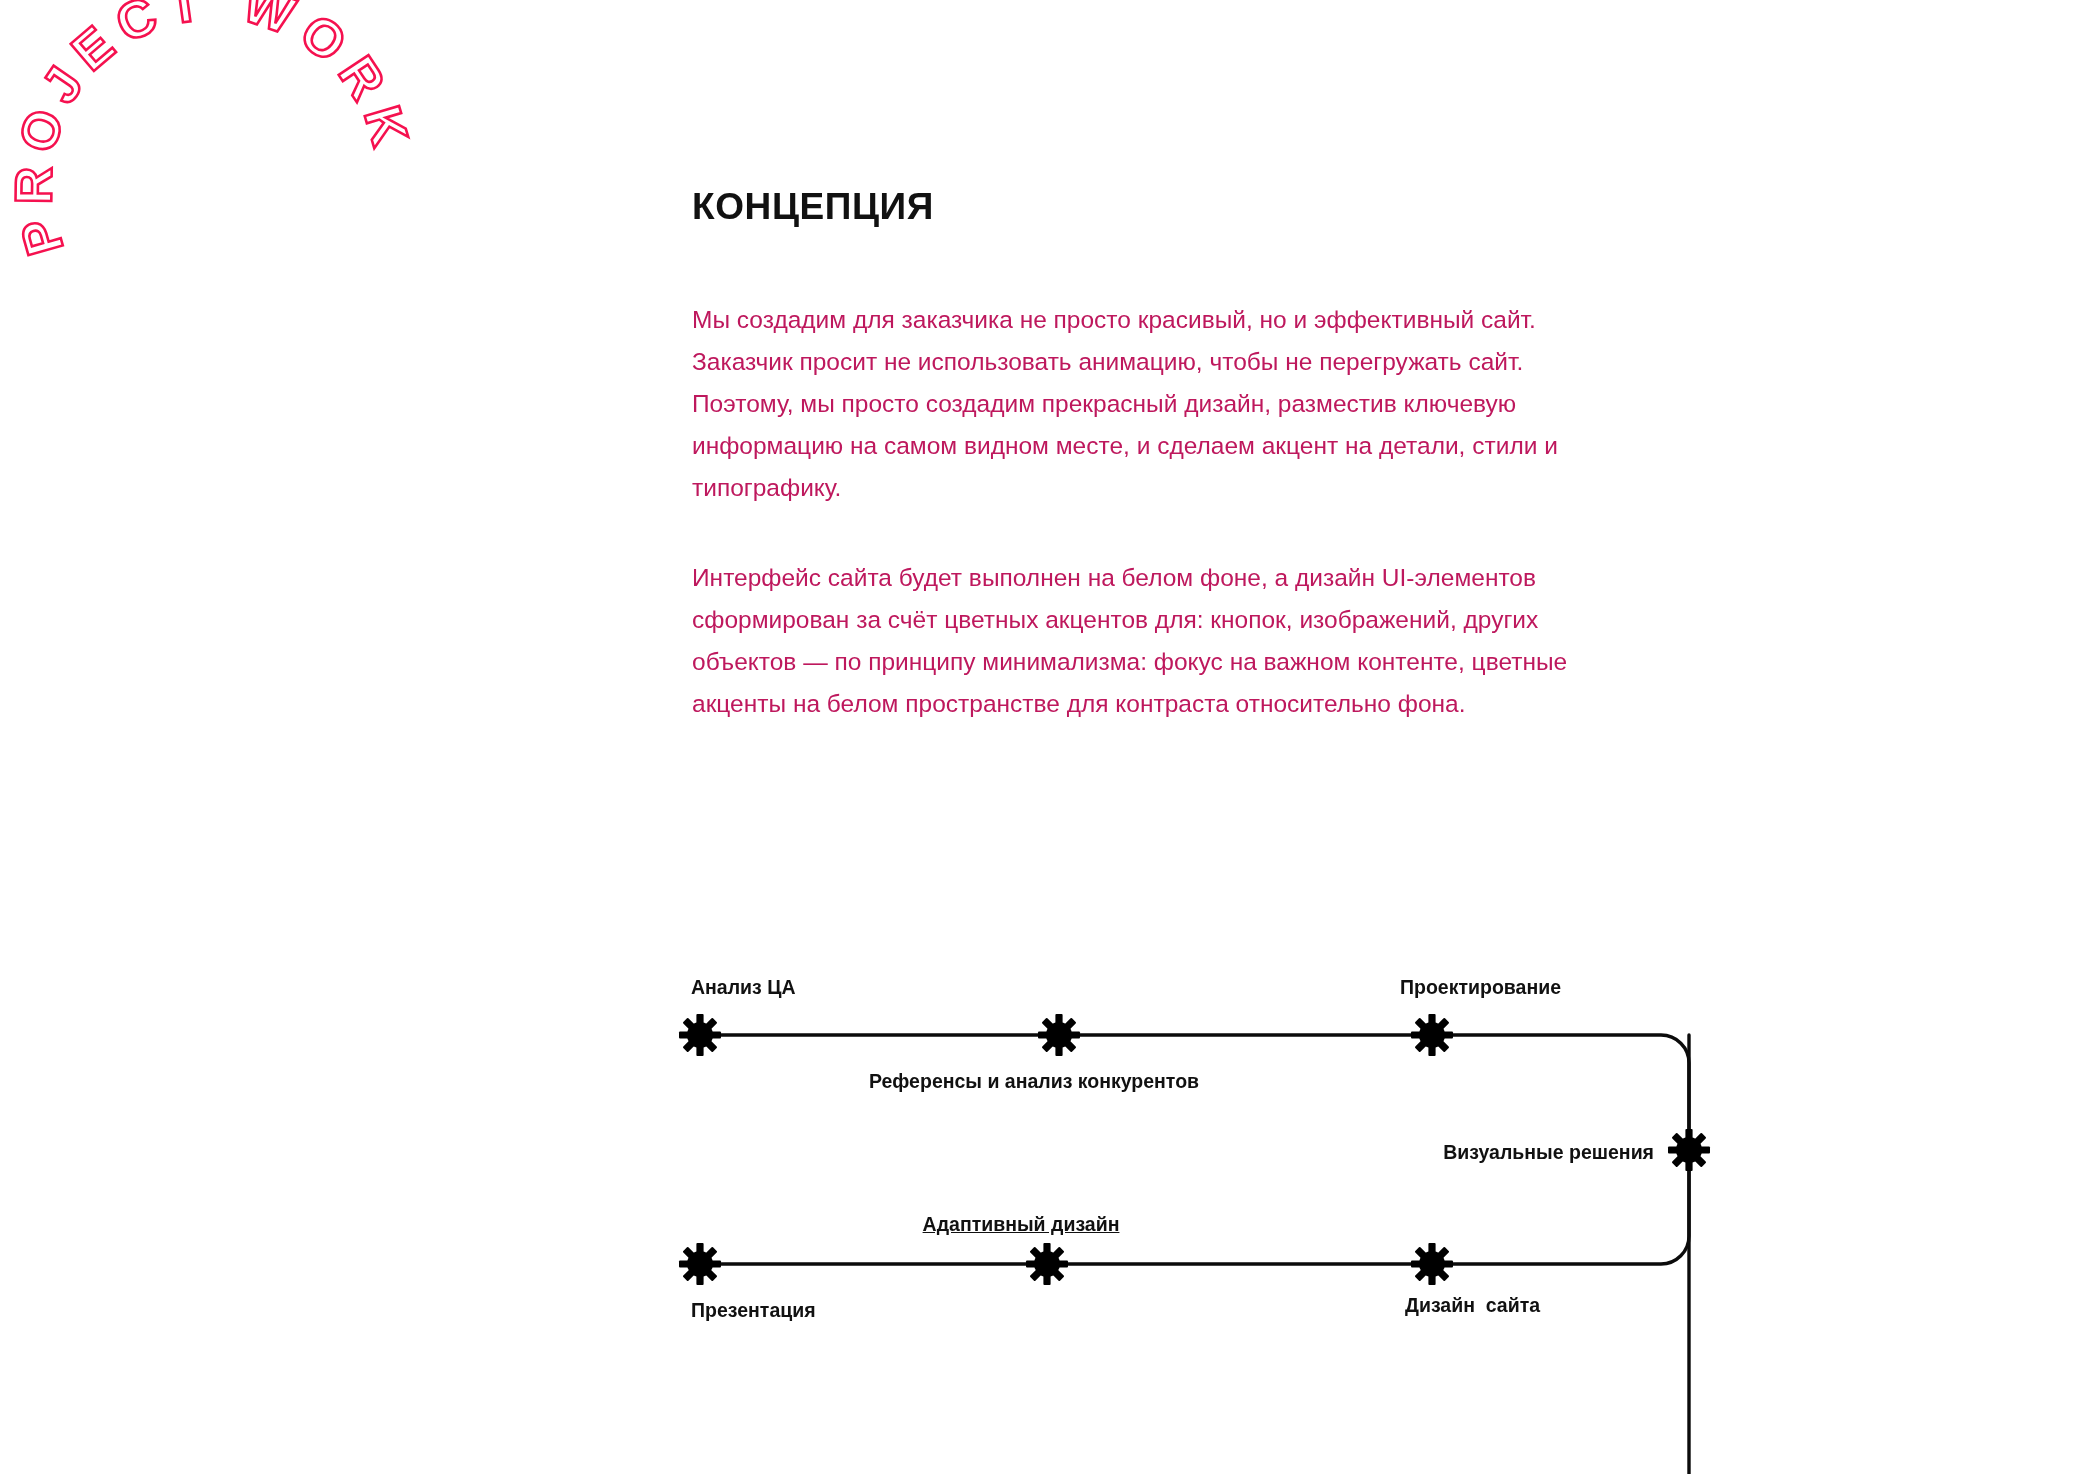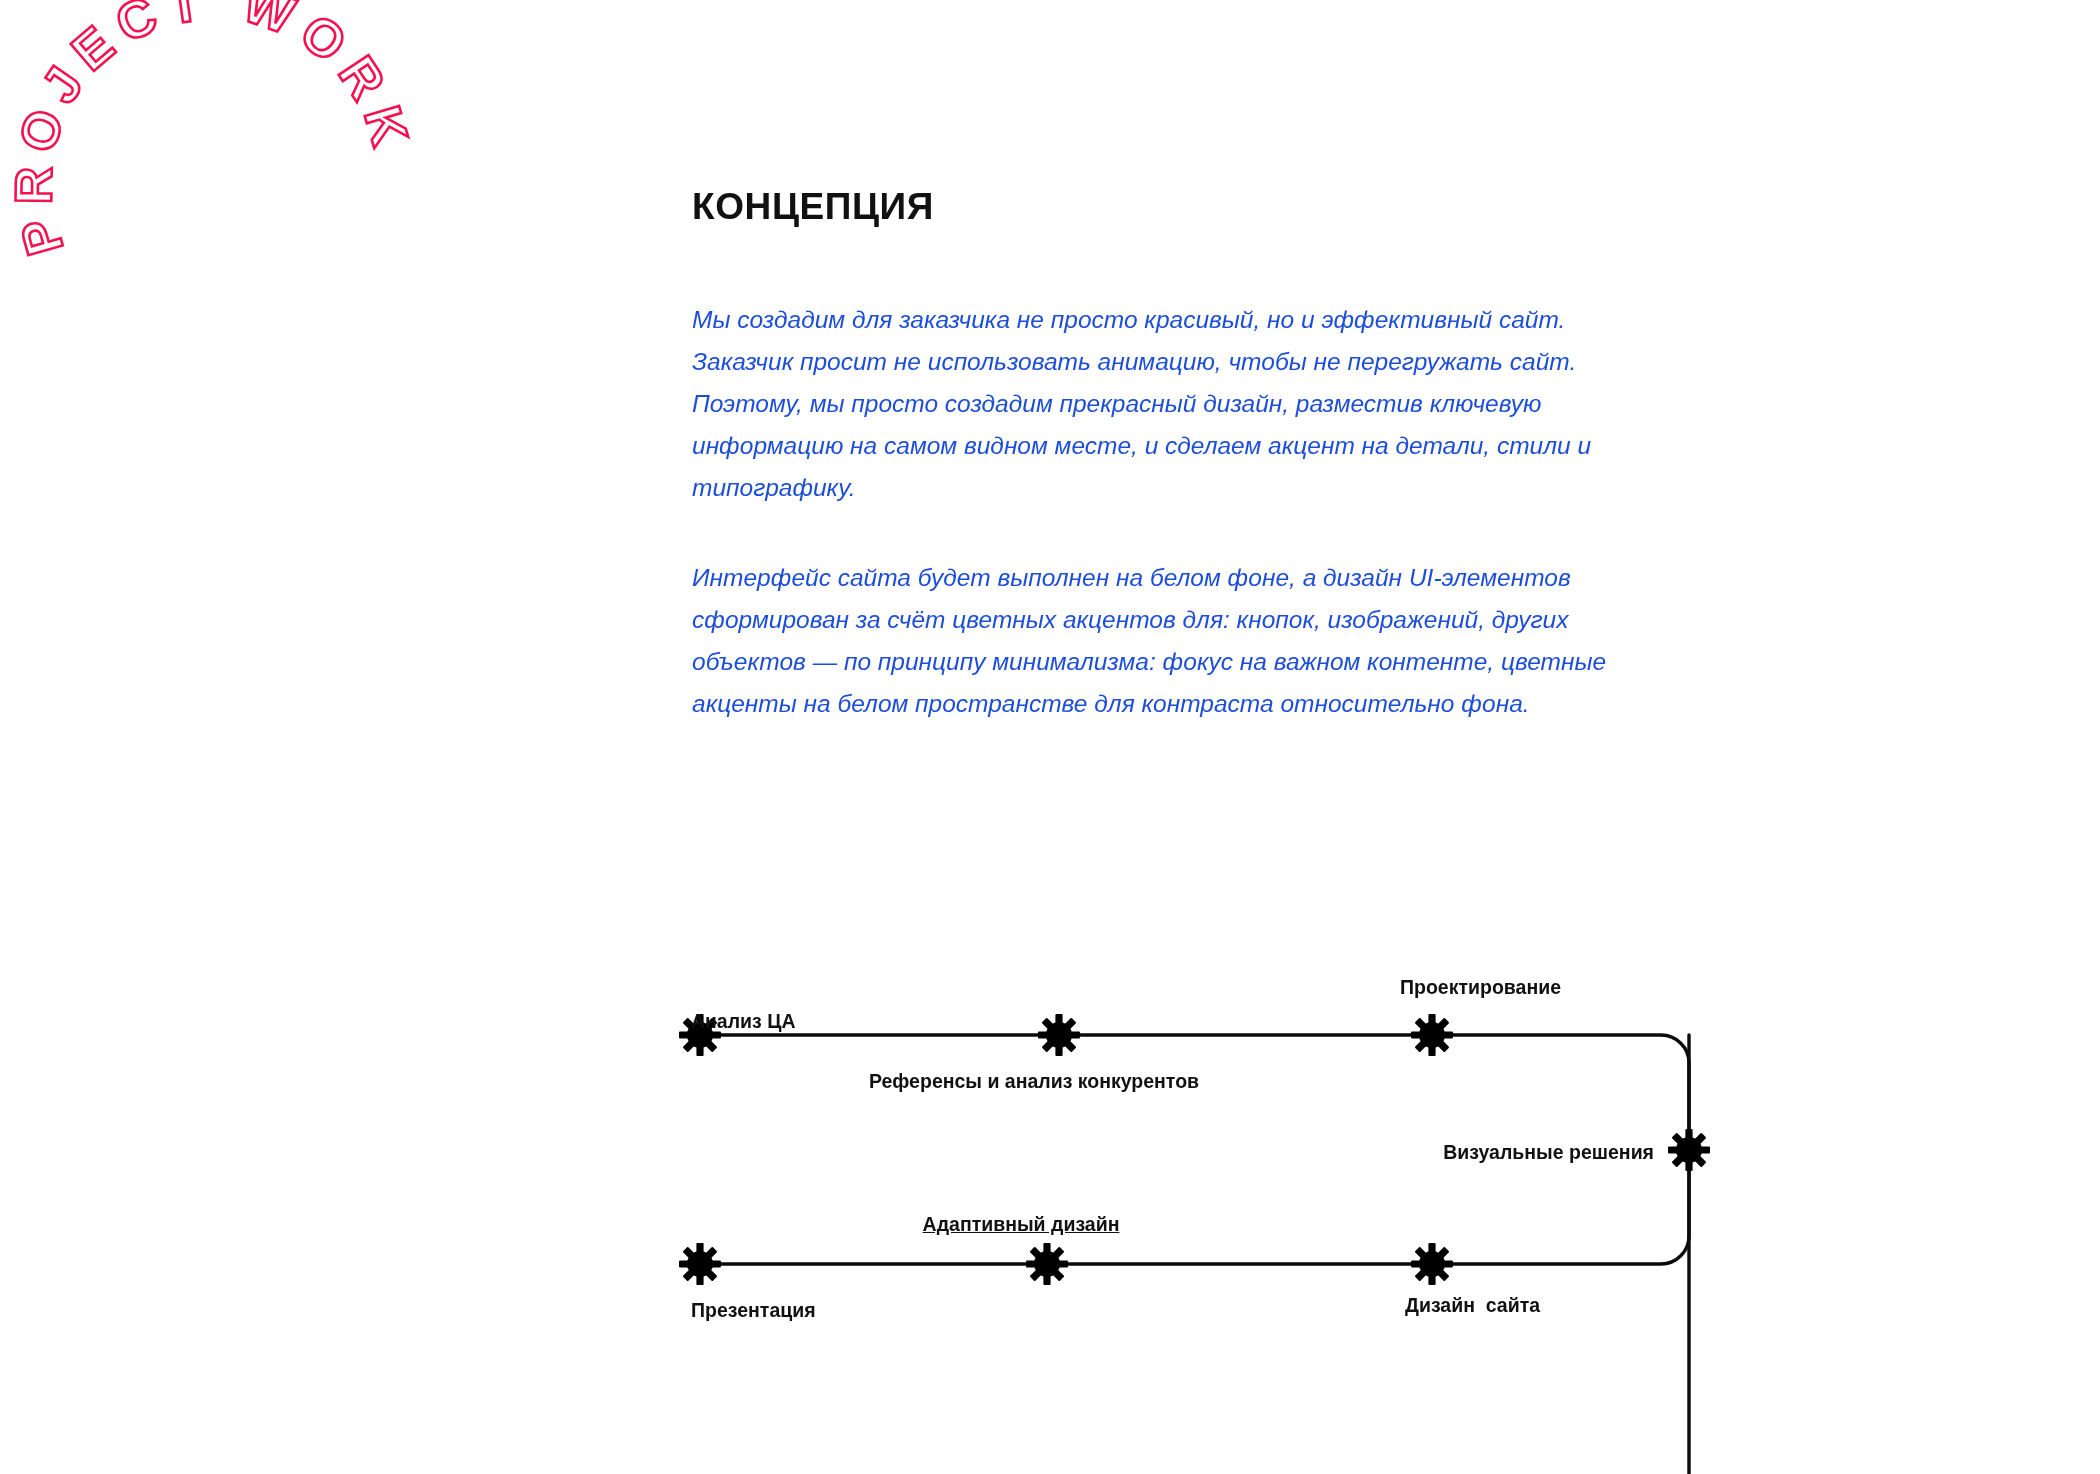--- a/index.html
+++ b/index.html
@@ -51,24 +51,23 @@
     font-size: 37px;
     font-weight: 700;
     letter-spacing: 0.6px;
     color: #111111;
     margin-bottom: 71px;
   }
   .article p {
     font-family: "Liberation Sans", sans-serif;
     font-size: 24.5px;
     line-height: 42px;
-    color: #1d4ed8;
+    color: #be185d;
     margin: 0 0 48px 0;
     max-width: 930px;
-    font-style: italic;
   }
   .article p:last-child { margin-bottom: 0; }
 
   
   .timeline {
     position: absolute;
     left: 0;
     top: 930px;
     width: 2100px;
     height: 460px;
@@ -149,21 +148,21 @@
           <use href="#gearShape"></use>
         </g>
       <g class="gear" transform="translate(1047,334)">
           <use href="#gearShape"></use>
         </g>
       <g class="gear" transform="translate(700,334)">
           <use href="#gearShape"></use>
         </g>
     </svg>
 
-    <span class="tl-label" style="left:691px; top:46px;margin-top:34px;">Анализ ЦА</span>
+    <span class="tl-label" style="left:691px; top:46px;">Анализ ЦА</span>
 
     <span class="tl-label" style="left:1034px; top:140px; transform:translateX(-50%);">Референсы и анализ конкурентов</span>
 
     <span class="tl-label" style="left:1400px; top:46px;">Проектирование</span>
 
     <span class="tl-label" style="left:1654px; top:211px; transform:translateX(-100%);">Визуальные решения</span>
 
     <span class="tl-label" style="left:1405px; top:364px;">Дизайн  сайта</span>
 
     <span class="tl-label" style="left:1021px; top:283px; transform:translateX(-50%);text-decoration:underline;">Адаптивный дизайн</span>

